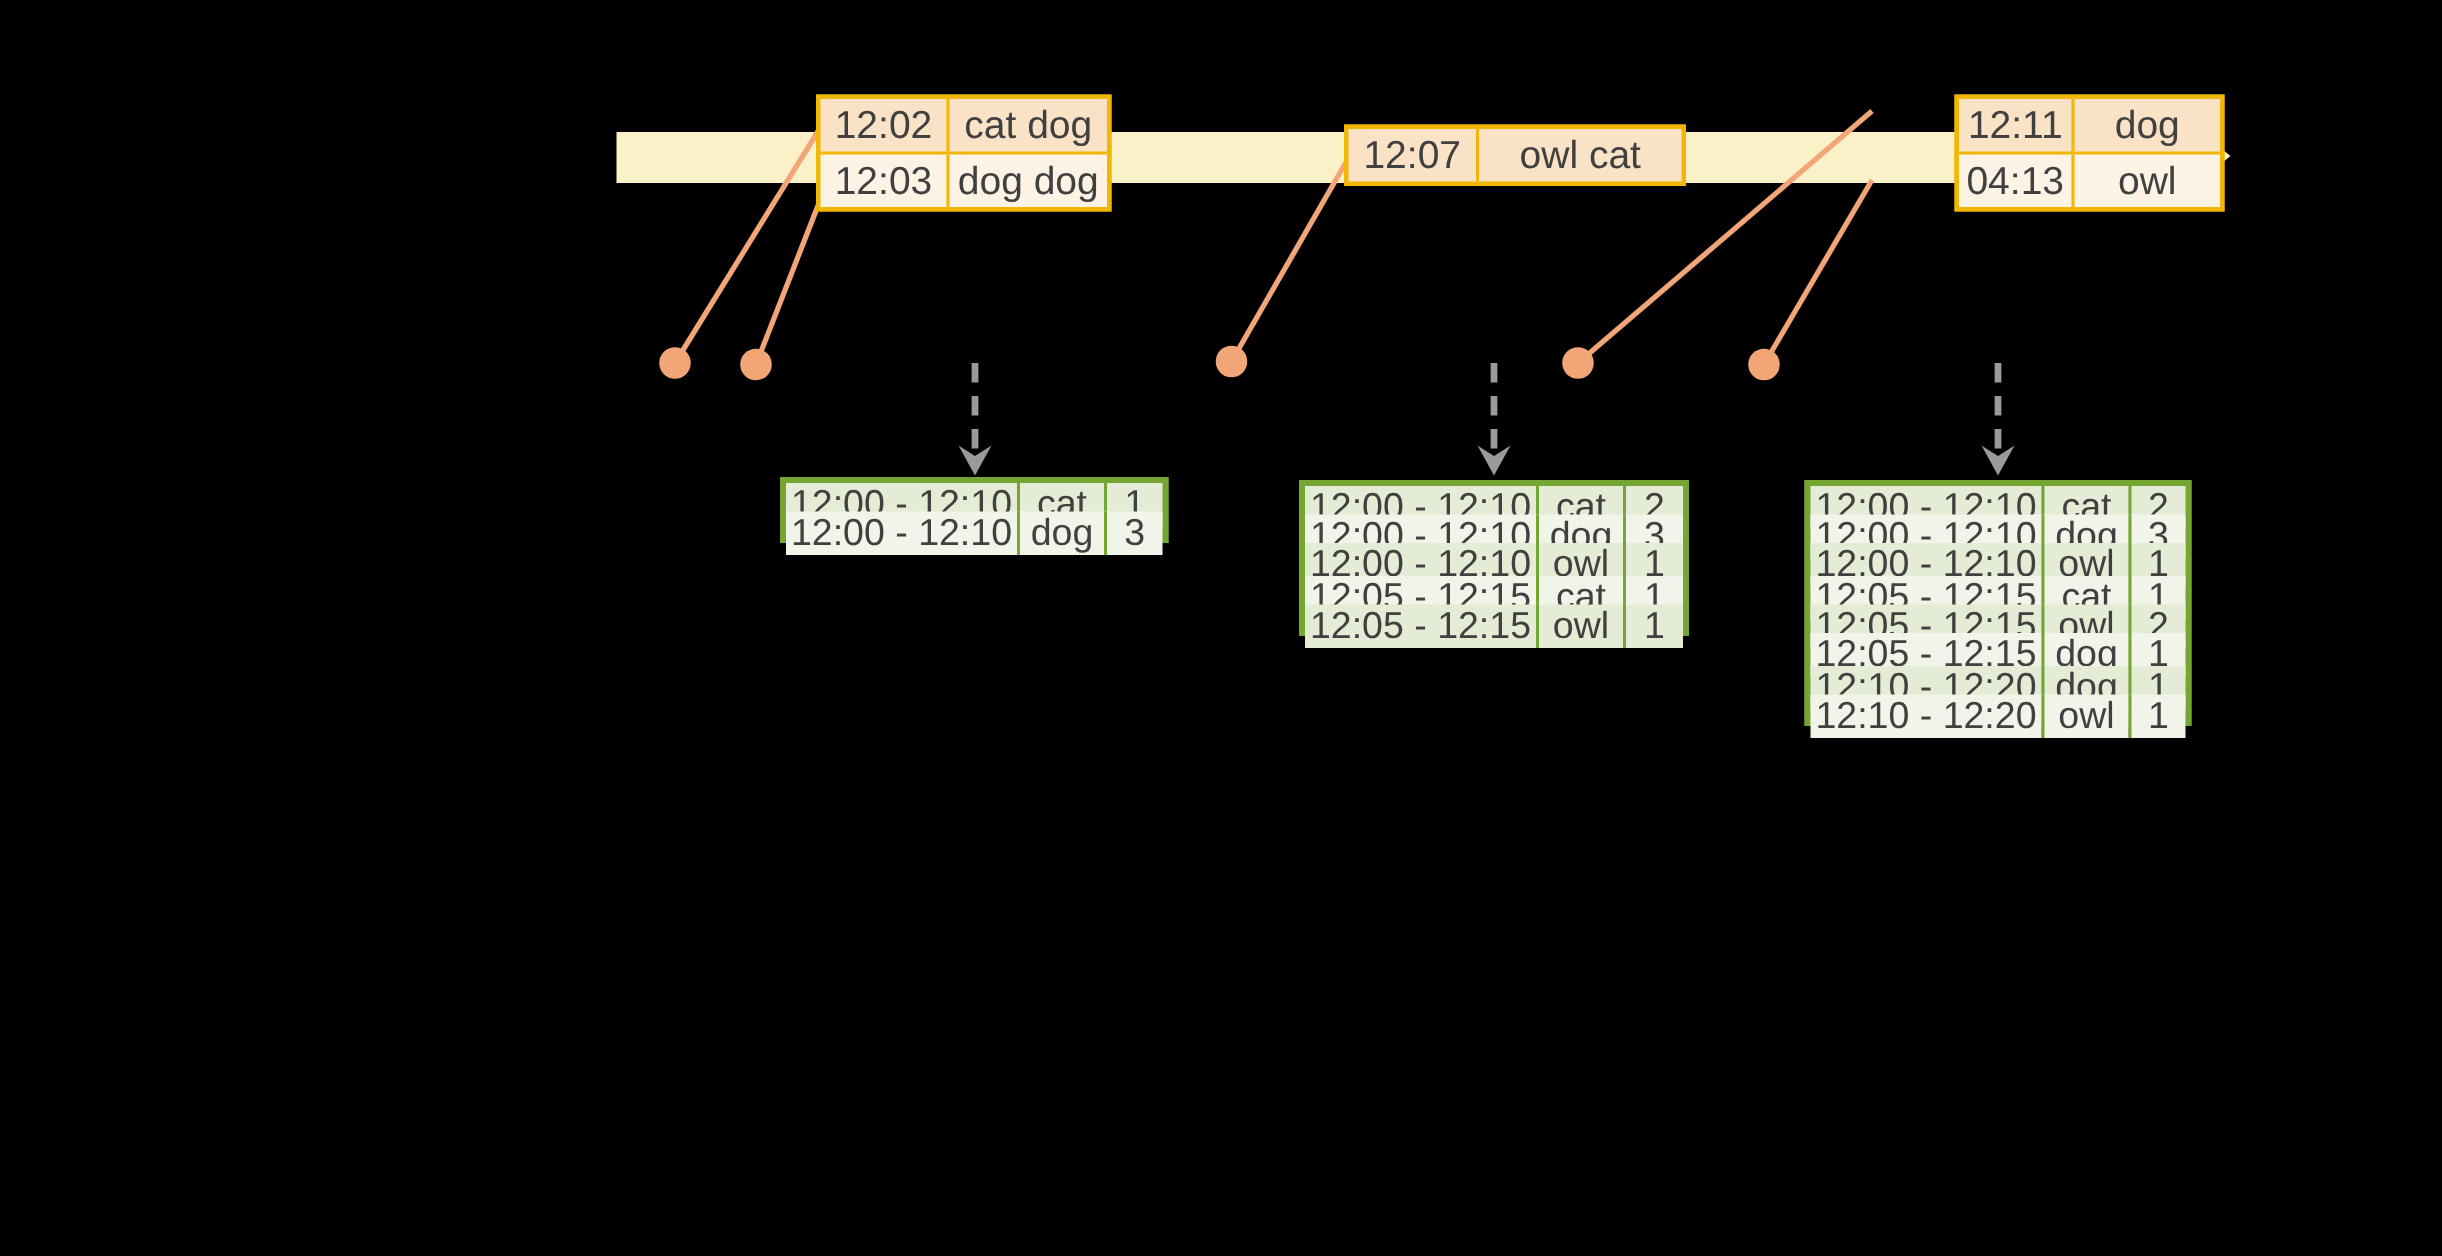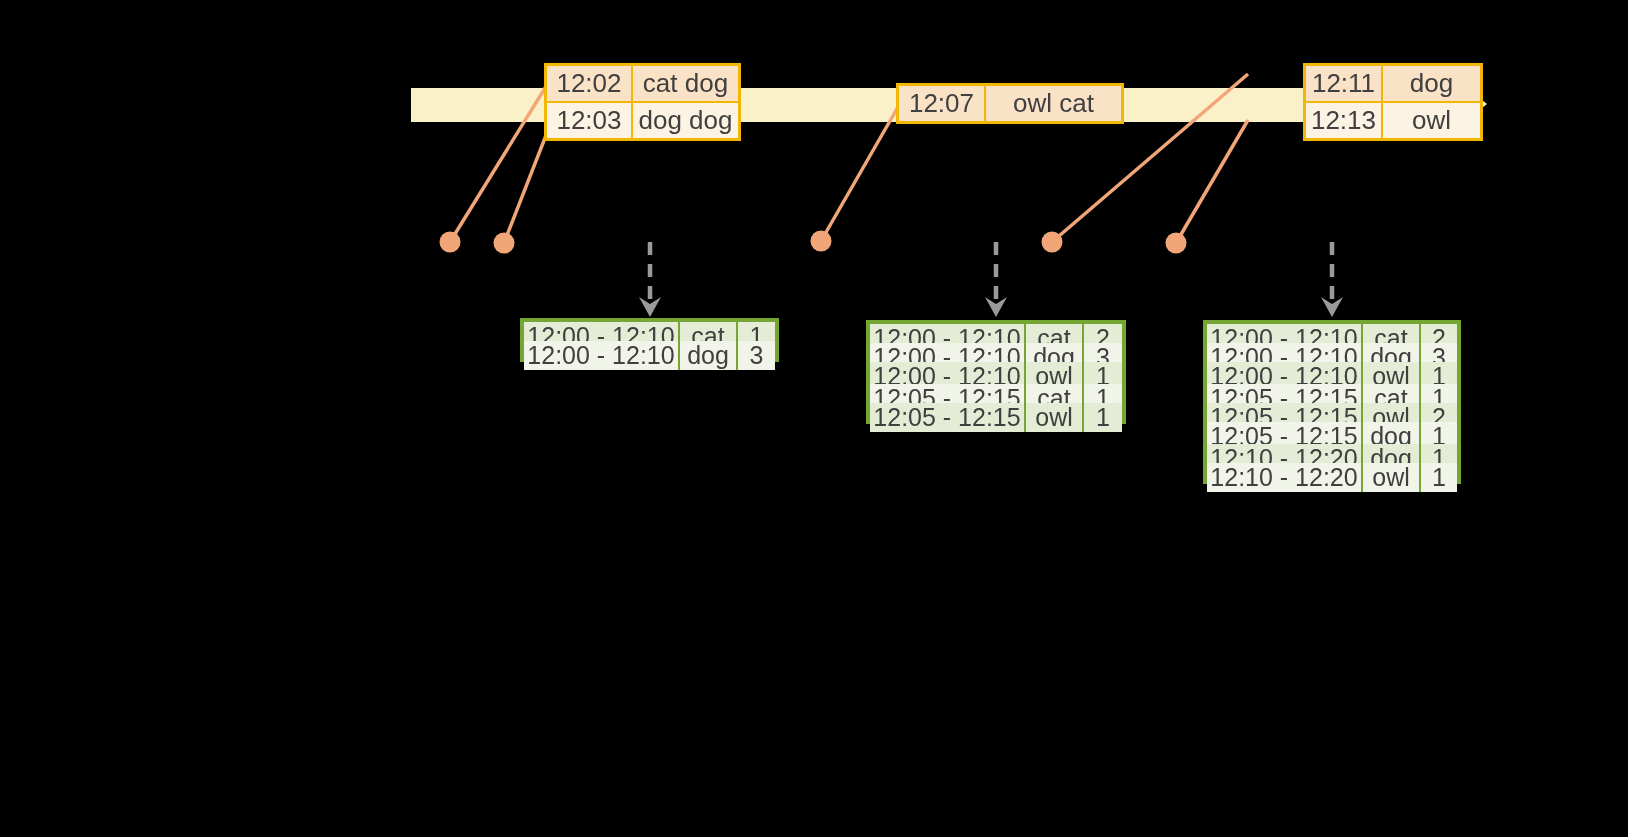--- a/index.html
+++ b/index.html
@@ -99,21 +99,21 @@
         <div class="ecell">owl cat</div>
       </div>
     </div>
 
   <div class="etable" style="left:1275px;top:63px;width:180px;">
       <div class="erow dark" style="grid-template-columns: 75px 1fr;">
         <div class="ecell">12:11</div>
         <div class="ecell">dog</div>
       </div>
       <div class="erow light" style="grid-template-columns: 75px 1fr;">
-        <div class="ecell">12:13</div>
+        <div class="ecell">04:13</div>
         <div class="ecell">owl</div>
       </div>
     </div>
 
   <div class="rtable" style="left:492px;top:318px;width:259px;">
       <div class="rrow dark">
         <div class="rcell">12:00 - 12:10</div>
         <div class="rcell">cat</div>
         <div class="rcell">1</div>
       </div>

